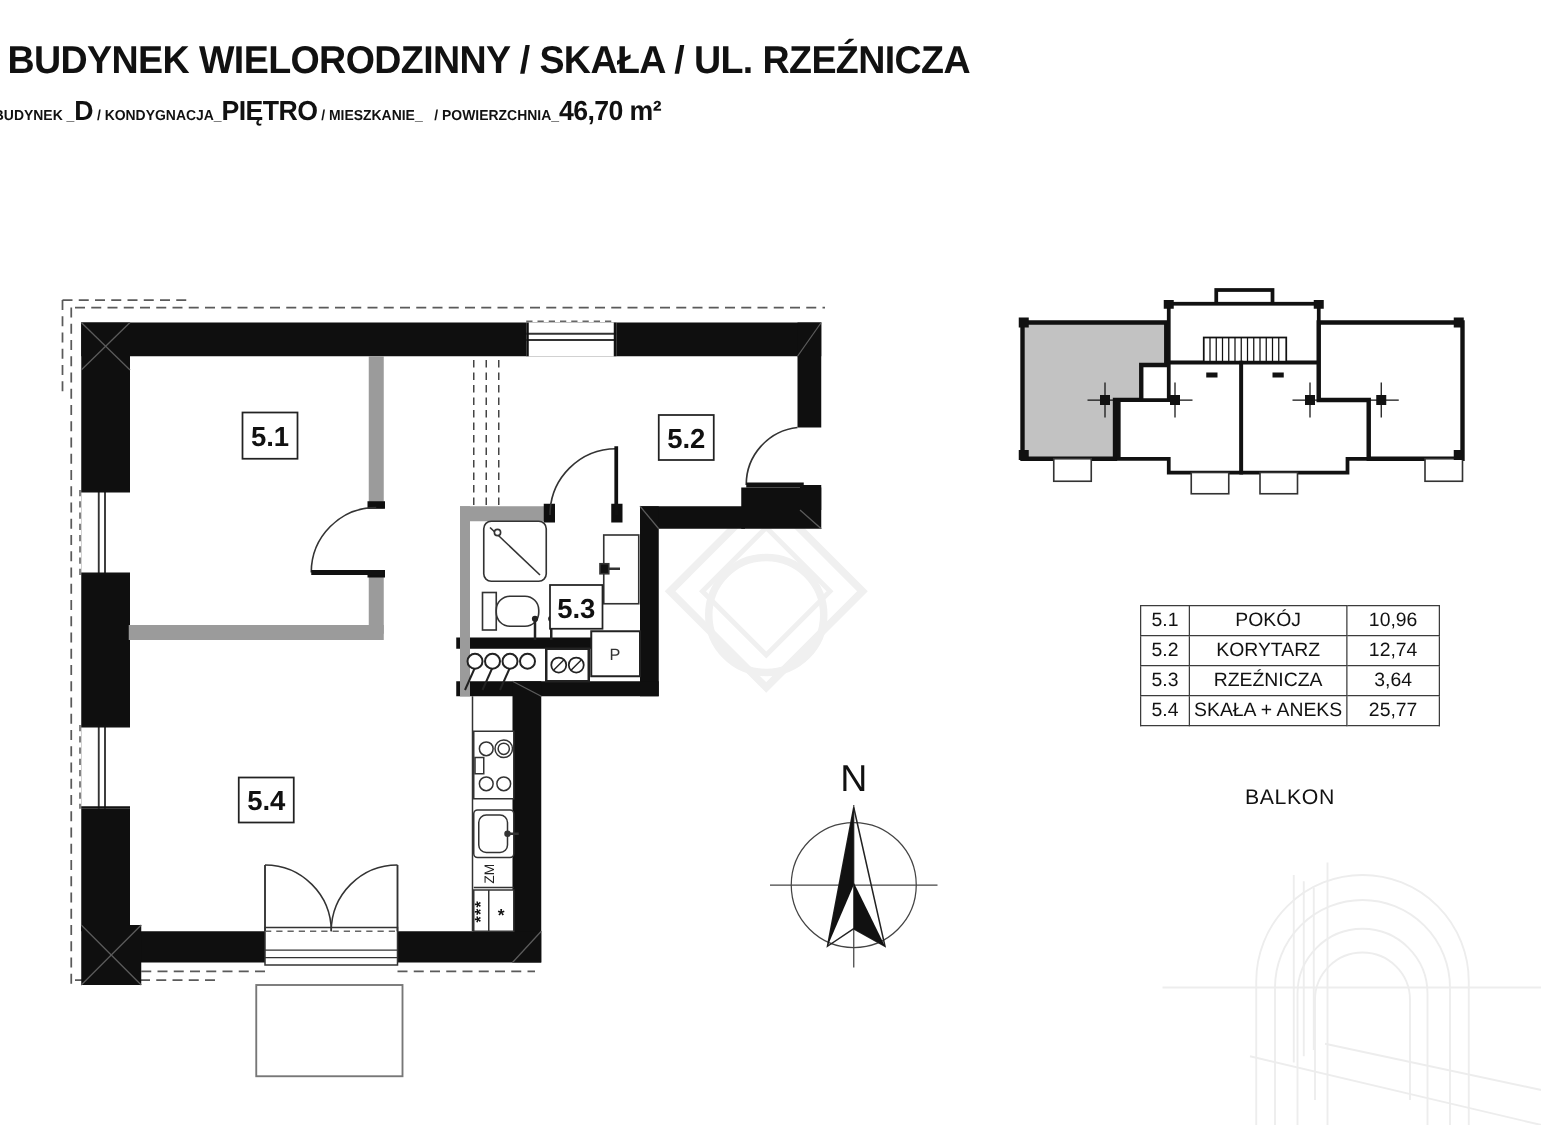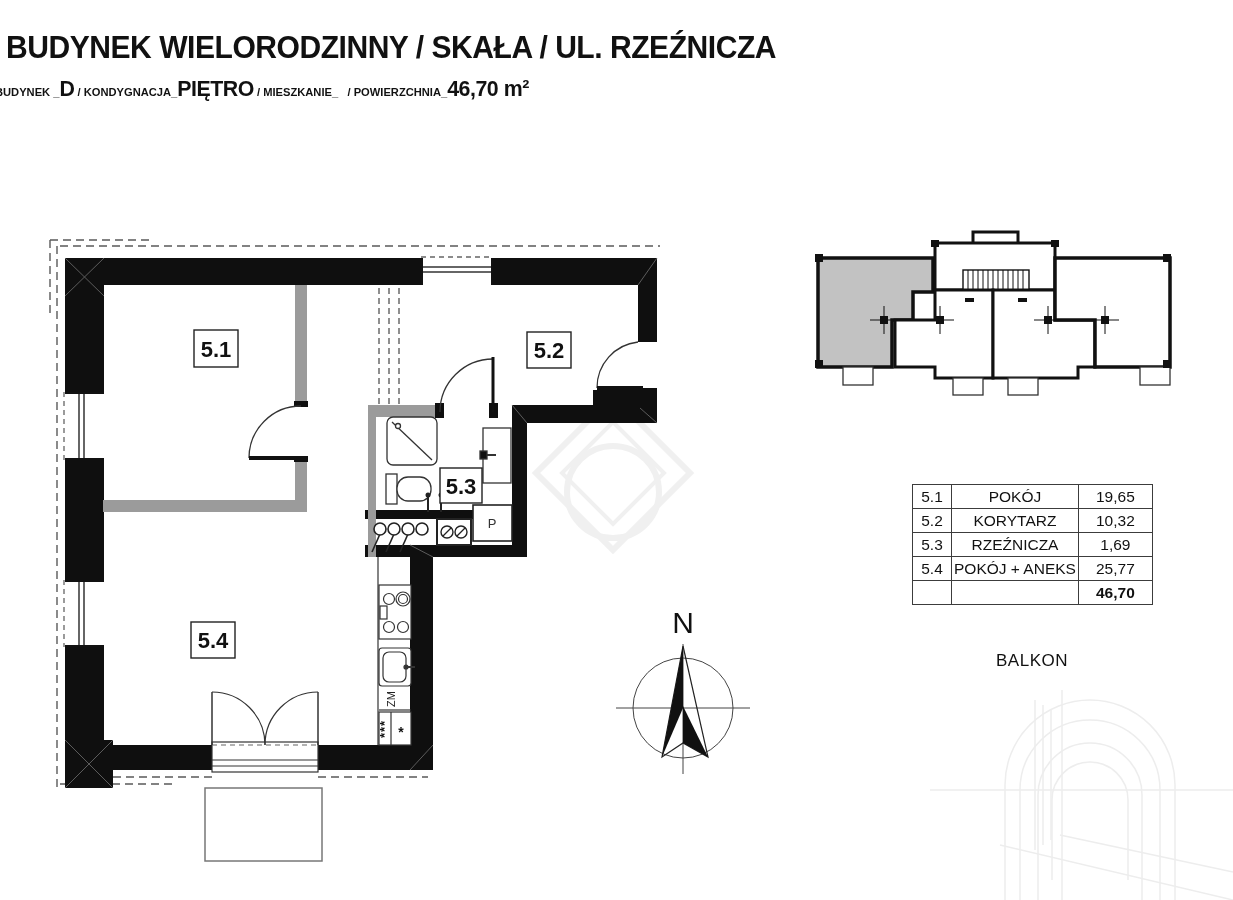--- a/index.html
+++ b/index.html
@@ -12,21 +12,21 @@
              transform:scaleX(0.97);transform-origin:left top;}
   #meta-line .m-label{font-size:11.5px;font-weight:bold;letter-spacing:0;}
   #meta-line .m-value{font-size:22px;font-weight:bold;letter-spacing:-0.5px;}
   #plan-svg{left:0;top:0;}
   
   #area-table{left:912px;top:484px;border-collapse:collapse;table-layout:fixed;}
   #area-table td{border:1.4px solid #3c3c3c;height:23px;padding:0 2px;font-size:15.5px;
                  text-align:center;vertical-align:middle;white-space:nowrap;overflow:hidden;}
   #area-table col.c1{width:39px;} #area-table col.c2{width:126px;} #area-table col.c3{width:74px;}
   #area-table tr.total td{font-weight:bold;}
-  #balkon-label{left:912px;top:651px;width:240px;text-align:center;font-size:17px;letter-spacing:0.5px;}
+  #balkon-label{left:912px;top:628px;width:240px;text-align:center;font-size:17px;letter-spacing:0.5px;}
 </style>
 </head>
 <body>
 
 <div class="abs" id="title-line">BUDYNEK WIELORODZINNY / SKAŁA / UL. RZEŹNICZA</div>
 <div class="abs" id="meta-line">
   <span class="m-label">BUDYNEK _</span><span class="m-value">D</span><span class="m-label"> / KONDYGNACJA_</span><span class="m-value">PIĘTRO</span><span class="m-label"> / MIESZKANIE_  </span><span class="m-value"></span><span class="m-label"> / POWIERZCHNIA_</span><span class="m-value">46,70 m²</span>
 </div>
 
 <svg class="abs" id="plan-svg" width="1233" height="900" viewBox="0 0 1233 900">
@@ -308,38 +308,33 @@
 <table class="abs" id="area-table">
   <colgroup>
       <col class="c1">
       <col class="c2">
       <col class="c3">
     </colgroup>
   <tbody>
     <tr>
       <td>5.1</td>
       <td>POKÓJ</td>
-      <td>19,65</td>
+      <td>10,96</td>
     </tr>
     <tr>
       <td>5.2</td>
       <td>KORYTARZ</td>
-      <td>10,32</td>
+      <td>12,74</td>
     </tr>
     <tr>
       <td>5.3</td>
       <td>RZEŹNICZA</td>
-      <td>1,69</td>
+      <td>3,64</td>
     </tr>
     <tr>
       <td>5.4</td>
-      <td>POKÓJ + ANEKS</td>
+      <td>SKAŁA + ANEKS</td>
       <td>25,77</td>
-    </tr>
-    <tr class="total">
-      <td></td>
-      <td></td>
-      <td>46,70</td>
     </tr>
   </tbody>
 </table>
 
 <div class="abs" id="balkon-label">BALKON</div>
 
 </body></html>

